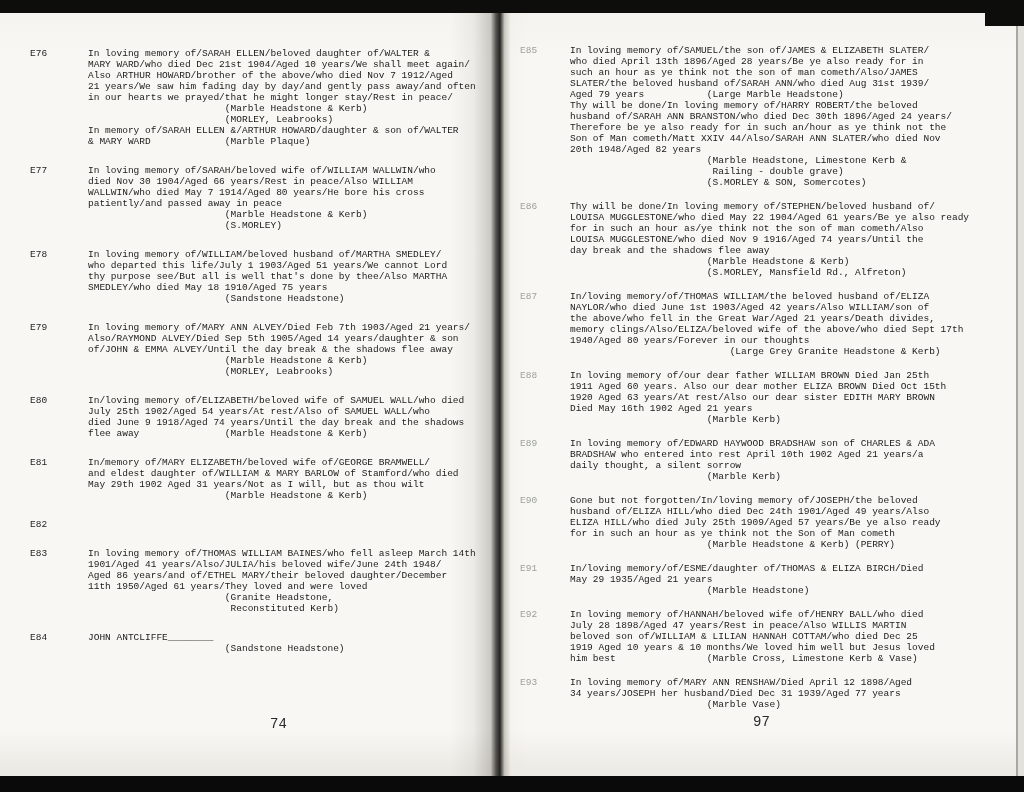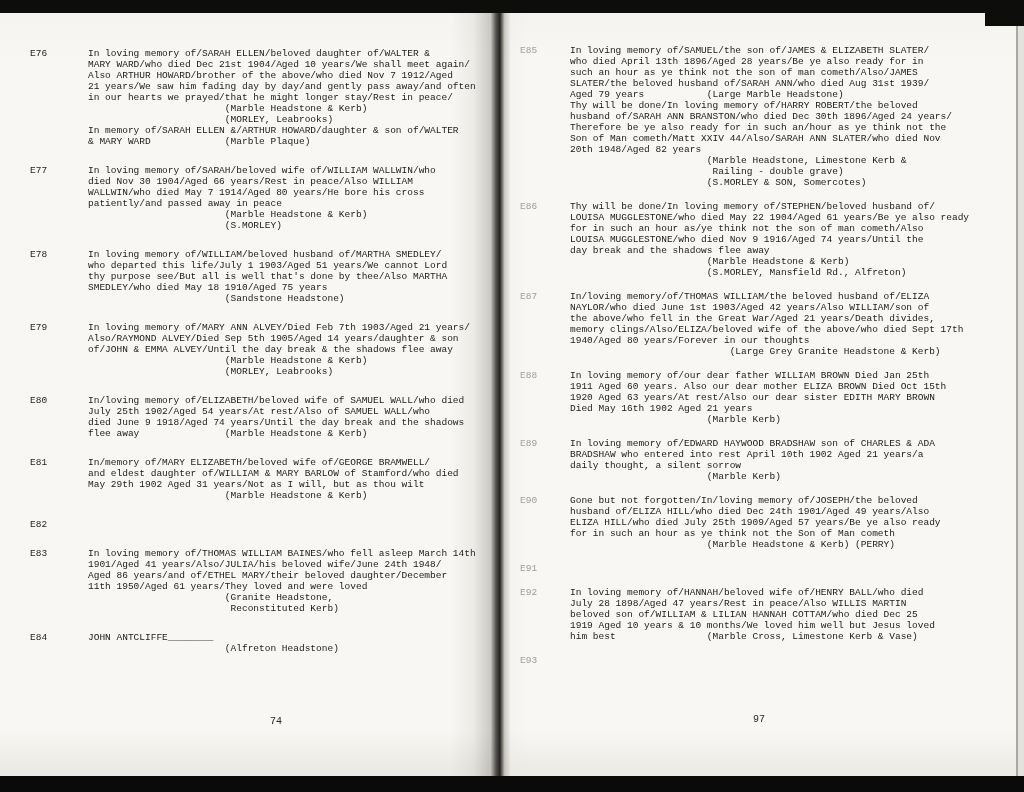--- a/index.html
+++ b/index.html
@@ -49,21 +49,21 @@
   .page-left .entry{padding-left:30px;margin-bottom:18px;}
   .page-right .entry{padding-left:15px;margin-bottom:13px;}
   .entry-id{flex:0 0 auto;}
   .page-left .entry-id{width:58px;color:#242424;}
   .page-right .entry-id{width:50px;color:#9aa09a;}
   .entry-text{
     margin:0;flex:0 0 auto;
     font:inherit;color:#1b1b1b;
     white-space:pre;
   }
-  .page-num{position:absolute;font-size:10px;color:#2a2a2a;}
+  .page-num{position:absolute;font-size:14px;color:#2a2a2a;}
   .page-num-left{left:270px;top:716px;}
   .page-num-right{left:753px;top:714px;}
 </style>
 </head>
 <body>
 
 <div class="spread">
 
   <div class="page page-left">
       <div class="entry">
@@ -125,21 +125,21 @@
         <pre class="entry-text">In loving memory of/THOMAS WILLIAM BAINES/who fell asleep March 14th
 1901/Aged 41 years/Also/JULIA/his beloved wife/June 24th 1948/
 Aged 86 years/and of/ETHEL MARY/their beloved daughter/December
 11th 1950/Aged 61 years/They loved and were loved
                         (Granite Headstone,
                          Reconstituted Kerb)</pre>
       </div>
       <div class="entry">
         <span class="entry-id">E84</span>
         <pre class="entry-text">JOHN ANTCLIFFE________
-                        (Alfreton Headstone)</pre>
+                        (Sandstone Headstone)</pre>
       </div>
     </div>
 
   <div class="page page-right">
       <div class="entry">
         <span class="entry-id">E85</span>
         <pre class="entry-text">In loving memory of/SAMUEL/the son of/JAMES &amp; ELIZABETH SLATER/
 who died April 13th 1896/Aged 28 years/Be ye also ready for in
 such an hour as ye think not the son of man cometh/Also/JAMES
 SLATER/the beloved husband of/SARAH ANN/who died Aug 31st 1939/
@@ -190,31 +190,37 @@
       <div class="entry">
         <span class="entry-id">E90</span>
         <pre class="entry-text">Gone but not forgotten/In/loving memory of/JOSEPH/the beloved
 husband of/ELIZA HILL/who died Dec 24th 1901/Aged 49 years/Also
 ELIZA HILL/who died July 25th 1909/Aged 57 years/Be ye also ready
 for in such an hour as ye think not the Son of Man cometh
                         (Marble Headstone &amp; Kerb) (PERRY)</pre>
       </div>
       <div class="entry">
         <span class="entry-id">E91</span>
+        <pre class="entry-text">In/loving memory/of/ESME/daughter of/THOMAS &amp; ELIZA BIRCH/Died
+May 29 1935/Aged 21 years
+                        (Marble Headstone)</pre>
       </div>
       <div class="entry">
         <span class="entry-id">E92</span>
         <pre class="entry-text">In loving memory of/HANNAH/beloved wife of/HENRY BALL/who died
 July 28 1898/Aged 47 years/Rest in peace/Also WILLIS MARTIN
 beloved son of/WILLIAM &amp; LILIAN HANNAH COTTAM/who died Dec 25
 1919 Aged 10 years &amp; 10 months/We loved him well but Jesus loved
 him best                (Marble Cross, Limestone Kerb &amp; Vase)</pre>
       </div>
       <div class="entry">
         <span class="entry-id">E93</span>
+        <pre class="entry-text">In loving memory of/MARY ANN RENSHAW/Died April 12 1898/Aged
+34 years/JOSEPH her husband/Died Dec 31 1939/Aged 77 years
+                        (Marble Vase)</pre>
       </div>
     </div>
 
   <div class="gutter-shadow"></div>
   <div class="right-edge-line"></div>
   <div class="right-edge-paper"></div>
 
   <div class="band-top"></div>
   <div class="band-top-corner"></div>
   <div class="band-bottom"></div>

